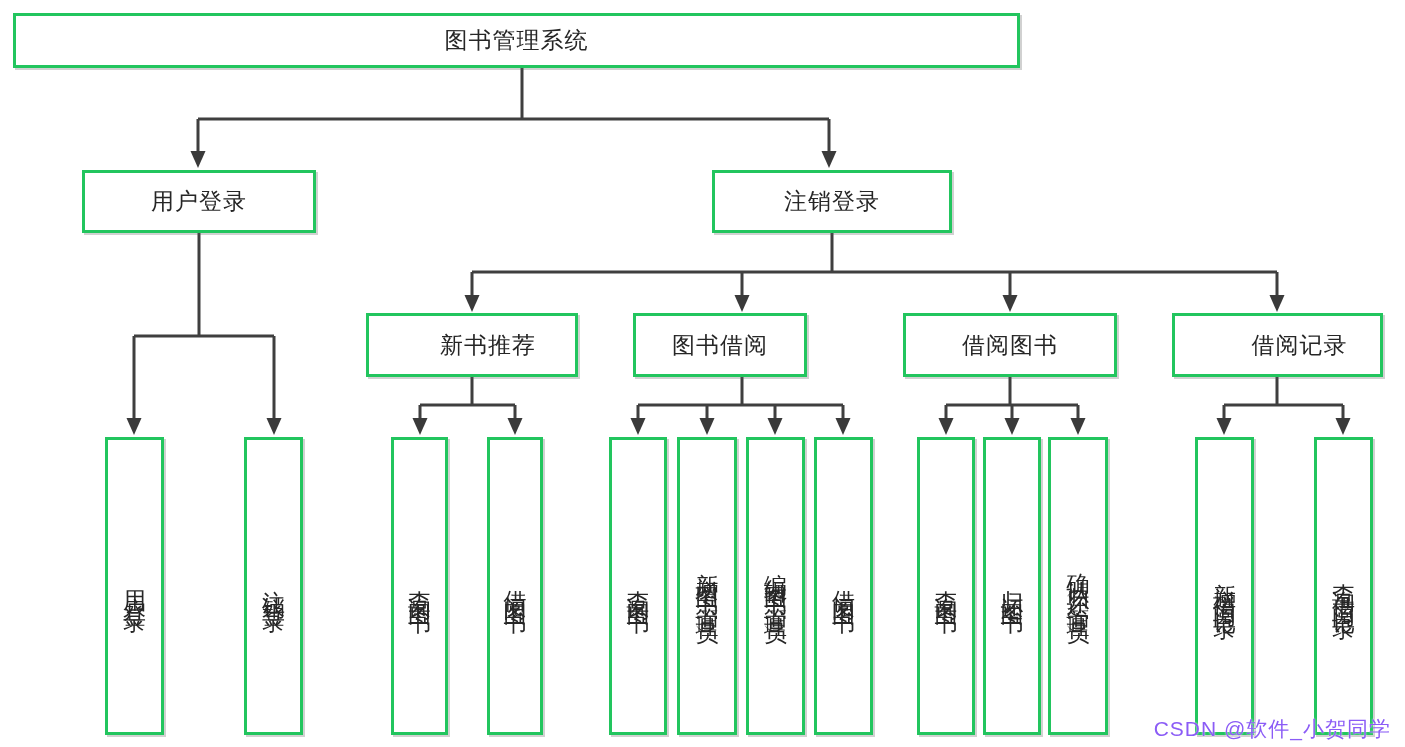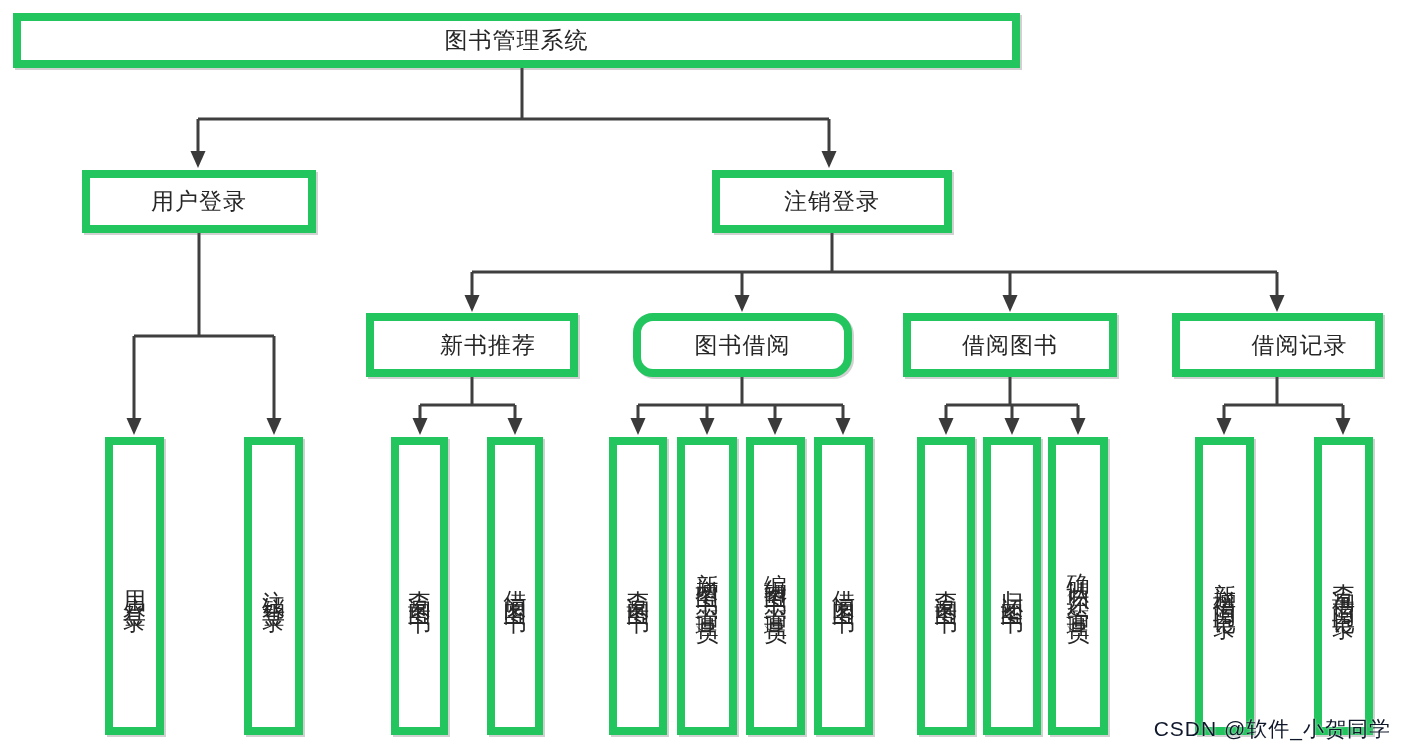--- a/index.html
+++ b/index.html
@@ -1,34 +1,34 @@
 <!DOCTYPE html>
 <html><head>
 <meta charset="utf-8">
 <style>
   html,body{margin:0;padding:0;background:#fff;}
   #stage{
     position:relative;width:1405px;height:747px;background:#ffffff;overflow:hidden;
     font-family:"Liberation Sans","DejaVu Sans",sans-serif;color:#262626;
   }
   .box{
-    position:absolute;background:#ffffff;border:8px solid #22c55e;box-sizing:border-box;
+    position:absolute;background:#ffffff;border:3px solid #22c55e;box-sizing:border-box;
     display:flex;align-items:center;justify-content:center;
     box-shadow:2px 2px 0 rgba(90,90,90,0.28);
   }
   .h-label{font-size:23px;line-height:1;letter-spacing:1px;white-space:nowrap;}
   .v-label{
     writing-mode:vertical-rl;text-orientation:mixed;
     font-size:23px;line-height:1;letter-spacing:7px;white-space:nowrap;
   }
   #edges{position:absolute;left:0;top:0;width:1405px;height:747px;}
   #edges path{fill:none;stroke:#3f3f3f;stroke-width:3;}
   #edges polygon{fill:#3a3a3a;stroke:none;}
   .watermark{
-    position:absolute;right:14px;bottom:4px;font-size:21px;color:#0f172a;
+    position:absolute;right:14px;bottom:4px;font-size:21px;color:#8b5cf6;
     letter-spacing:1px;text-shadow:0 0 2px #ffffff;z-index:5;white-space:nowrap;
   }
 </style>
 </head>
 <body>
 
 <div id="stage">
 
   <svg id="edges" viewBox="0 0 1405 747" xmlns="http://www.w3.org/2000/svg">
 
@@ -77,21 +77,21 @@
   <div class="box" style="left:82px;top:170px;width:234px;height:63px;">
     <span class="h-label">用户登录</span>
   </div>
   <div class="box" style="left:712px;top:170px;width:240px;height:63px;">
     <span class="h-label">注销登录</span>
   </div>
 
   <div class="box" style="left:366px;top:313px;width:212px;height:64px;padding-left:32px;">
     <span class="h-label">新书推荐</span>
   </div>
-  <div class="box" style="left:633px;top:313px;width:219px;height:64px;border-radius:20px;">
+  <div class="box" style="left:633px;top:313px;width:174px;height:64px;">
     <span class="h-label">图书借阅</span>
   </div>
   <div class="box" style="left:903px;top:313px;width:214px;height:64px;">
     <span class="h-label">借阅图书</span>
   </div>
   <div class="box" style="left:1172px;top:313px;width:211px;height:64px;padding-left:44px;">
     <span class="h-label">借阅记录</span>
   </div>
 
   <div class="box" style="left:105px;top:437px;width:59px;height:298px;">

